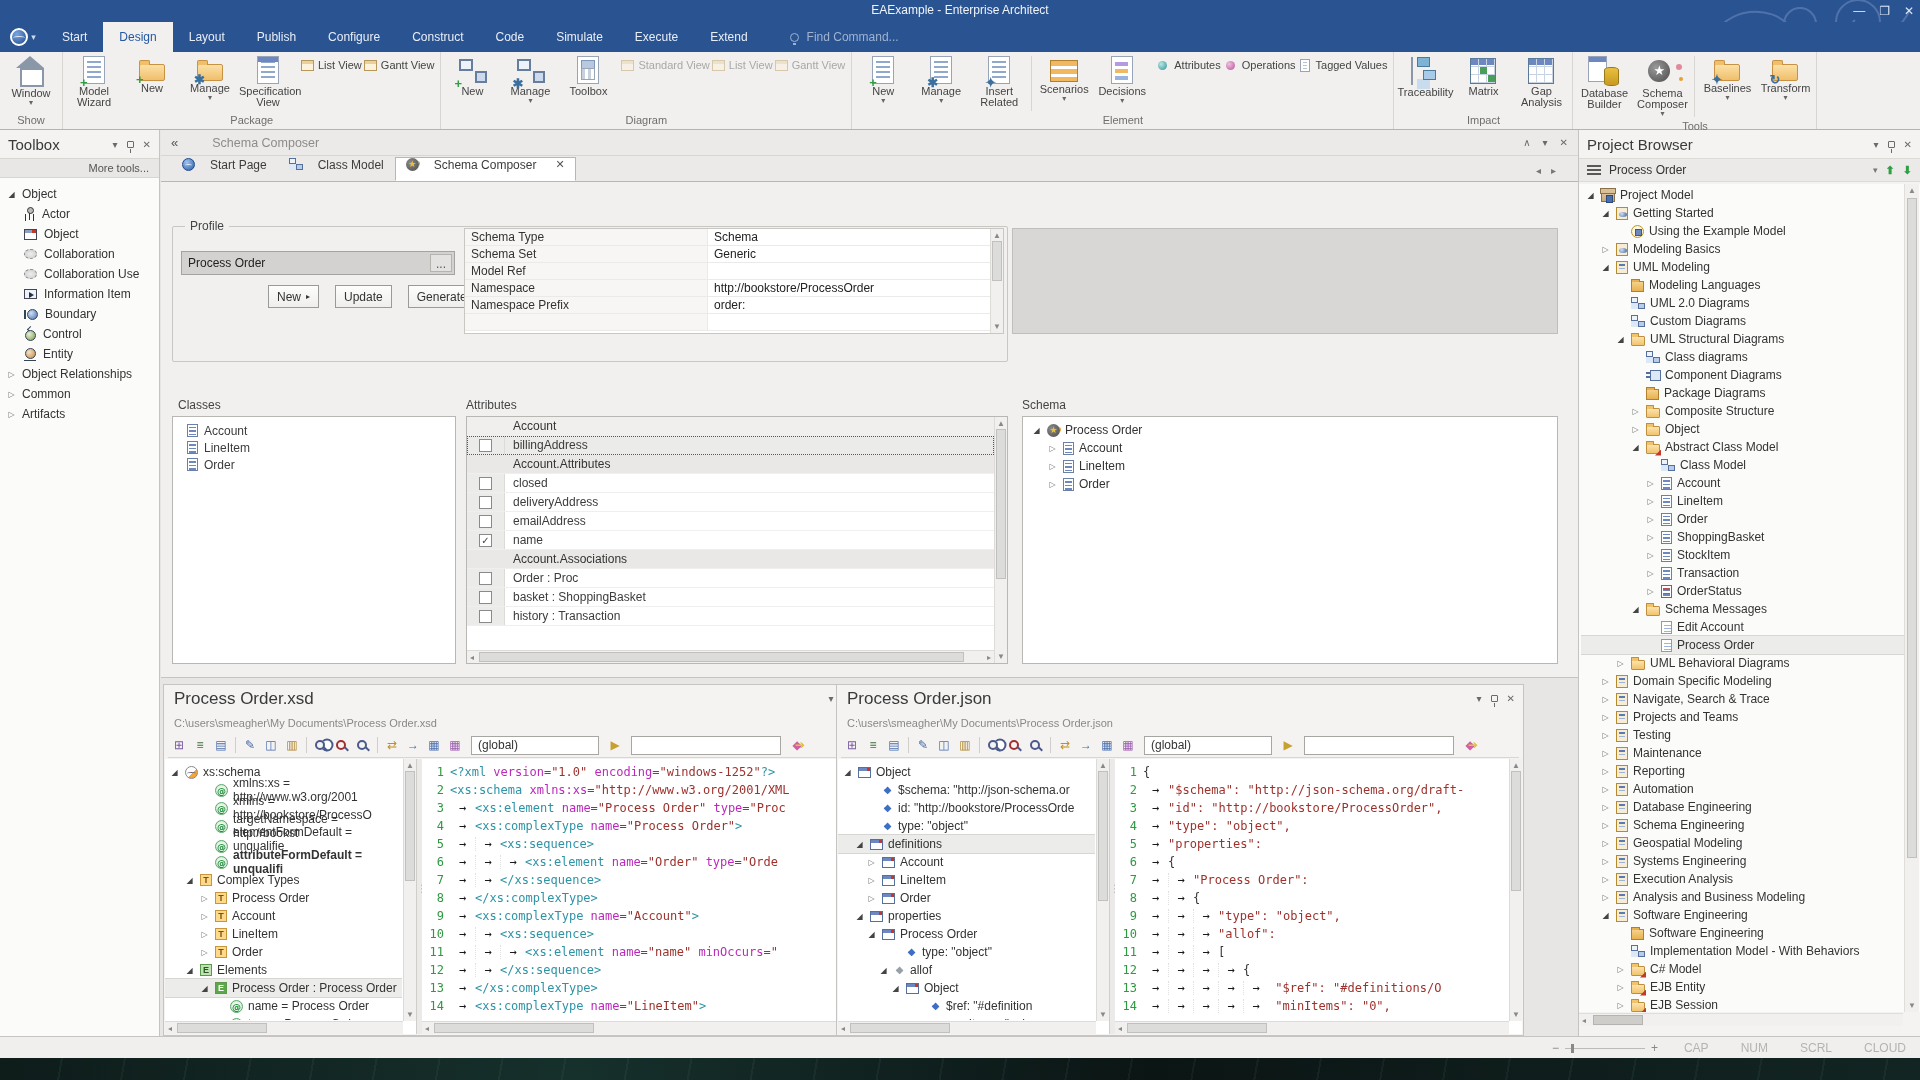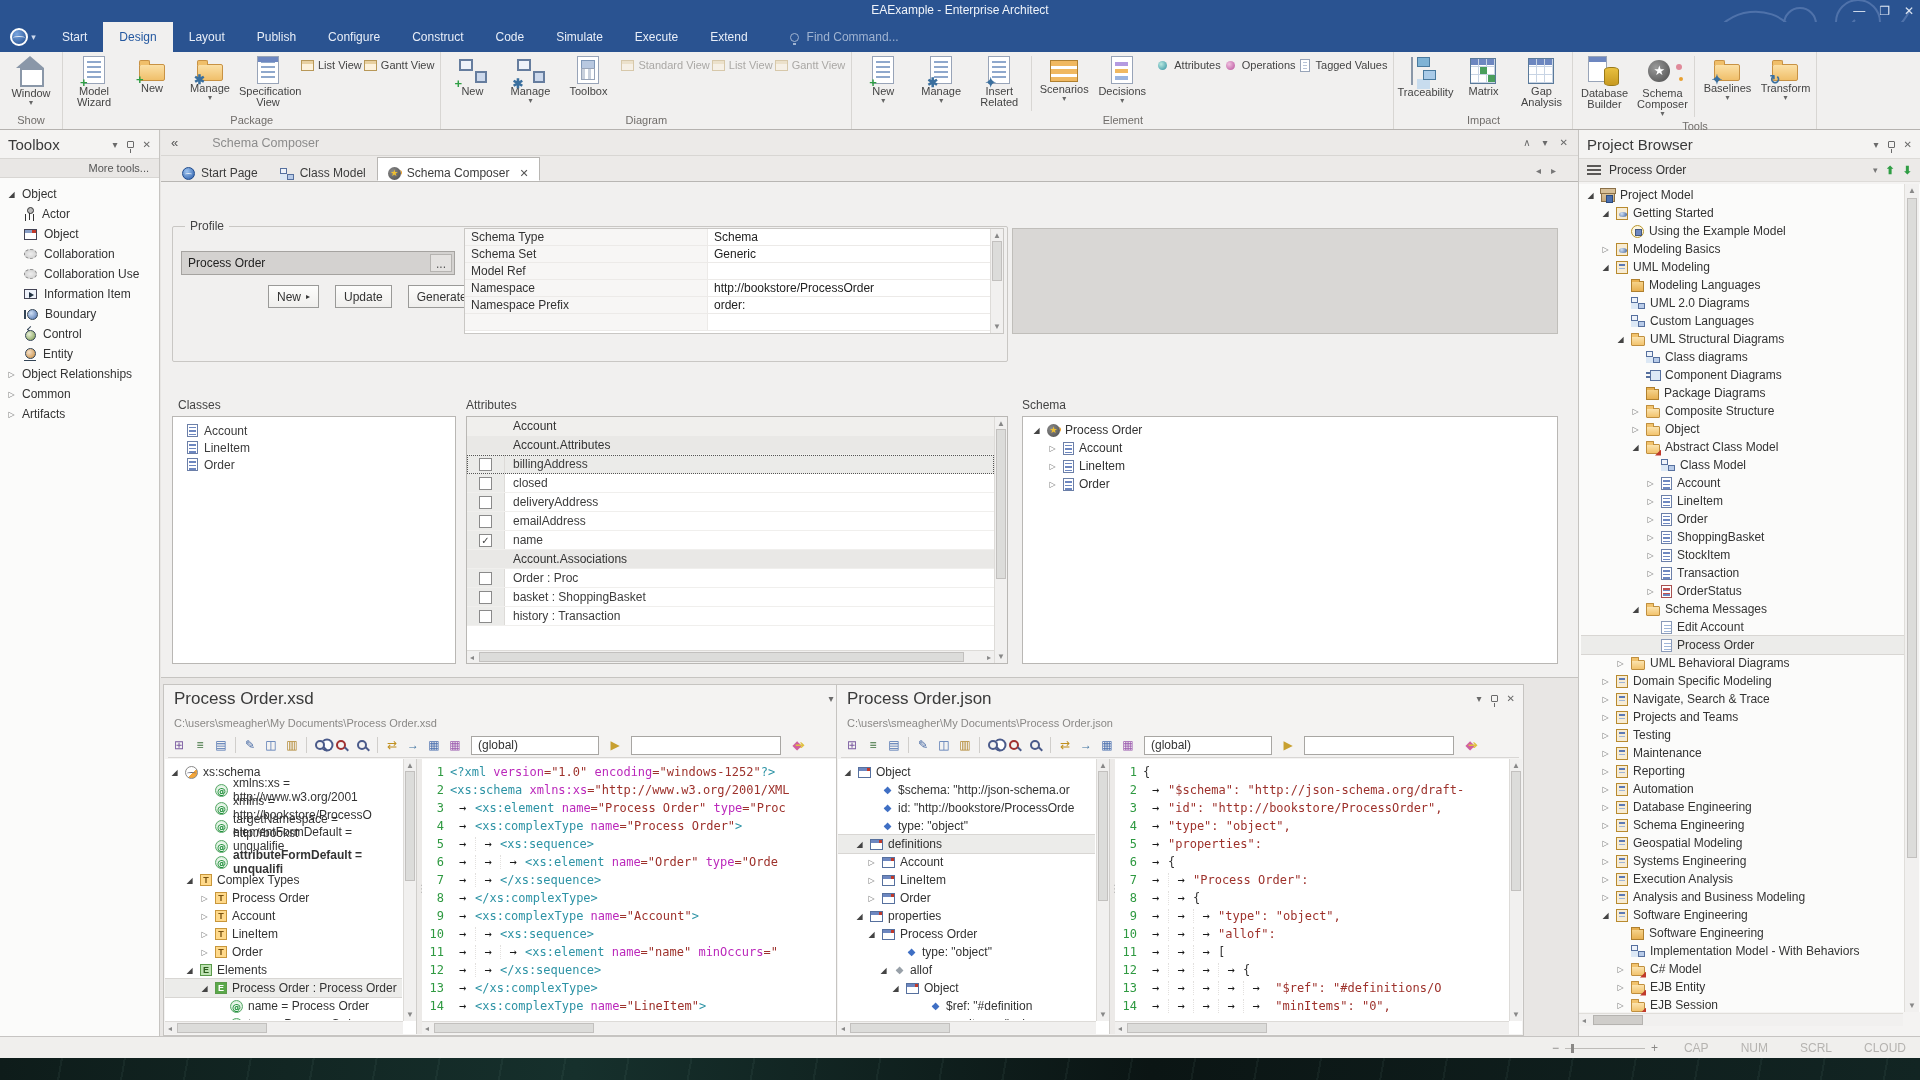--- a/index.html
+++ b/index.html
@@ -151,21 +151,21 @@
   .ic-diamond::after{content:"◆";}
   .ic-diamond.gray{color:#98a0a8;}
   .ic-sphere{width:13px;height:13px;border-radius:50%;background:radial-gradient(circle at 35% 30%,#9ec4f0,#2a5ca8);border:1px solid #1e4a8c;}
   .ic-sphere::after{content:"";position:absolute;left:2px;top:5px;right:2px;height:2px;border-top:1px solid rgba(255,255,255,.8);border-radius:50%;}
   
   #sc-area{position:absolute;left:161px;top:130px;width:1417px;height:548px;background:#f1f0ef;border-bottom:1px solid #c6c4c1;}
   #sc-caption{height:26px;background:#eceae8;border-bottom:1px solid #d8d6d3;display:flex;align-items:center;padding:0 10px;color:#8c8c8c;}
   #sc-caption .cap-title{margin-left:34px;font-size:12.5px;}
   #sc-caption .spacer{flex:1;}
   #sc-tabs{height:26px;display:flex;align-items:flex-end;padding-left:10px;background:#eceae8;border-bottom:1px solid #b8b6b3;position:relative;}
-  .doctab{height:24px;display:flex;align-items:flex-end;gap:6px;padding:0 10px;font-size:12px;color:#3c3c3c;border:1px solid transparent;cursor:default;}
+  .doctab{height:24px;display:flex;align-items:flex-start;gap:15px;padding:0 10px;font-size:12px;color:#3c3c3c;border:1px solid transparent;cursor:default;}
   .doctab.active{background:#fff;border-color:#b8b6b3;border-bottom-color:#fff;}
   .doctab .x{color:#555;font-size:11px;margin-left:4px;}
   #tab-scroll{position:absolute;right:12px;bottom:5px;color:#777;font-size:10px;letter-spacing:10px;}
   #sc-body{position:absolute;left:0;top:52px;right:0;bottom:0;}
   #profile-box{position:absolute;left:11px;top:44px;width:836px;height:136px;border:1px solid #c9c7c4;border-radius:2px;}
   #profile-legend{position:absolute;left:12px;top:-8px;background:#f1f0ef;padding:0 5px;color:#444;}
   #profile-name{position:absolute;left:8px;top:24px;width:274px;height:24px;background:#d4d2d0;border:1px solid #a5a3a0;display:flex;align-items:center;padding:0 6px;color:#222;}
   #profile-browse{position:absolute;right:2px;top:2px;bottom:2px;width:22px;background:#e4e2e0;border:1px solid #b5b3b0;text-align:center;line-height:18px;color:#555;}
   .pbtnrow{position:absolute;left:95px;top:58px;display:flex;gap:16px;}
   .pbtn{min-width:48px;height:23px;background:linear-gradient(#fdfdfc,#efeeec);border:1px solid #9a9a98;display:flex;align-items:center;justify-content:center;gap:5px;padding:0 8px;font-size:12px;color:#333;}
@@ -648,29 +648,29 @@
           <span>Order</span>
         </div>
       </div>
 
     <div class="whitebox" id="attrs-box" style="left:305px;top:234px;width:542px;height:248px;">
       <div id="attr-rows" style="position:absolute;left:0;top:0;right:13px;">
           <div class="at-row hdr">
             <div class="at-gutter"></div>
             <span class="at-label">Account</span>
           </div>
+          <div class="at-row  selrow">
+            <div class="at-gutter">
+              <span class="cb"></span>
+            </div>
+            <span class="at-label">billingAddress</span>
+          </div>
           <div class="at-row sec">
             <div class="at-gutter"></div>
             <span class="at-label">Account.Attributes</span>
-          </div>
-          <div class="at-row  selrow">
-            <div class="at-gutter">
-              <span class="cb"></span>
-            </div>
-            <span class="at-label">billingAddress</span>
           </div>
           <div class="at-row ">
             <div class="at-gutter">
               <span class="cb"></span>
             </div>
             <span class="at-label">closed</span>
           </div>
           <div class="at-row ">
             <div class="at-gutter">
               <span class="cb"></span>
@@ -1099,21 +1099,21 @@
           <span>Modeling Languages</span>
         </div>
         <div class="trow" style="padding-left: 34px;">
           <span class="twist"></span>
           <span class="ic ic-diagram"></span>
           <span>UML 2.0 Diagrams</span>
         </div>
         <div class="trow" style="padding-left: 34px;">
           <span class="twist"></span>
           <span class="ic ic-diagram"></span>
-          <span>Custom Languages</span>
+          <span>Custom Diagrams</span>
         </div>
         <div class="trow" style="padding-left: 34px;">
           <span class="twist">◢</span>
           <span class="ic ic-folder"></span>
           <span>UML Structural Diagrams</span>
         </div>
         <div class="trow" style="padding-left: 49px;">
           <span class="twist"></span>
           <span class="ic ic-diagram"></span>
           <span>Class diagrams</span>

